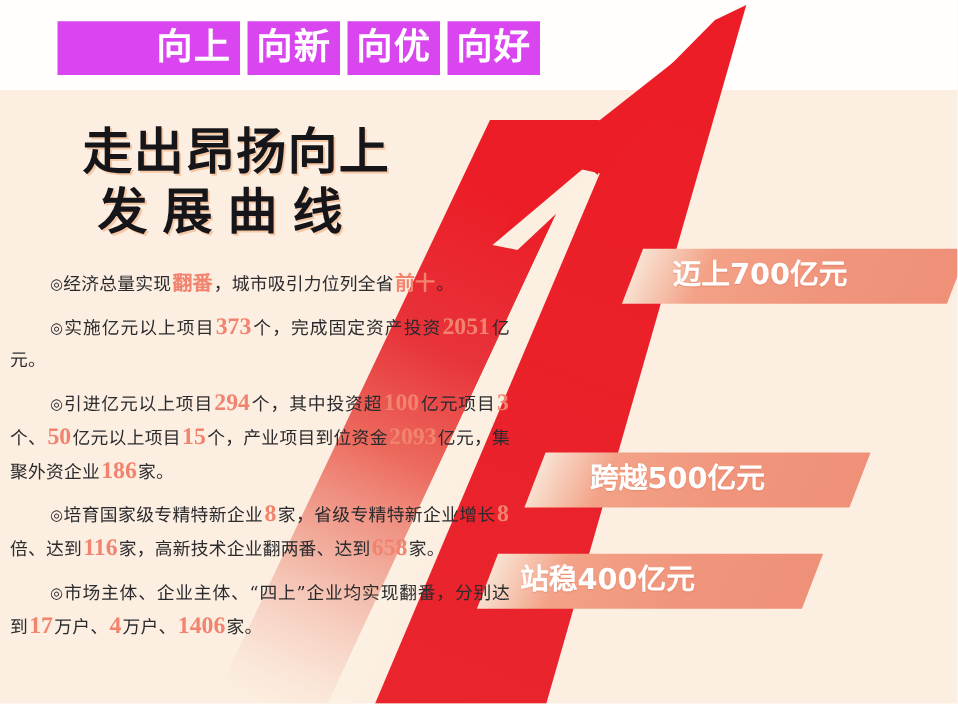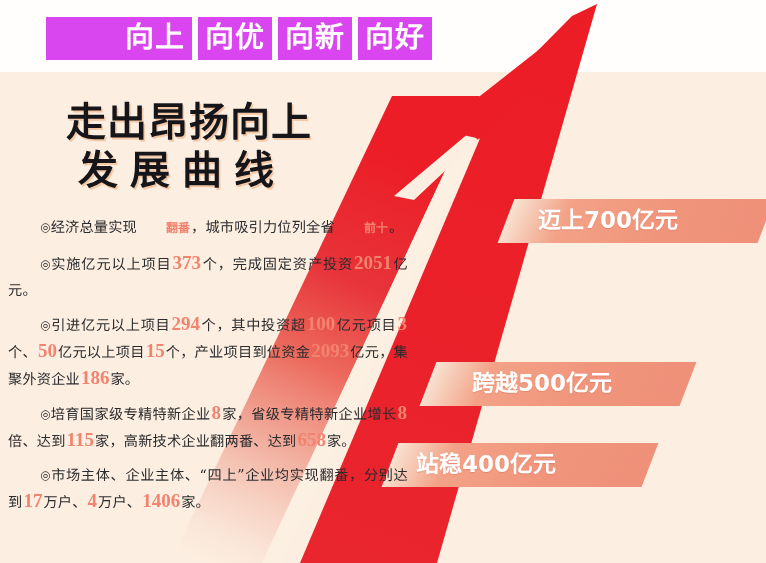--- a/index.html
+++ b/index.html
@@ -64,21 +64,21 @@
   .bullet:last-child{margin-bottom:0;}
   .bullet .mark{font-size:12px;vertical-align:1px;}
   .hl{
     color:#f2836f;
     font-family:"Liberation Serif","DejaVu Serif",serif;
     font-weight:700;
     font-size:19px;
     letter-spacing:0;
     padding:0 1px;
   }
-  .hl.cjk{font-family:Liberation Mono, monospace;font-size:12px;margin-left:28px;}
+  .hl.cjk{font-family:Liberation Mono, monospace;font-size:16px;}
 
   
   .arrow-wrap{position:absolute;left:0;top:0;width:766px;height:563px;z-index:10;pointer-events:none;}
 
   
   .banner{
     position:absolute;height:44px;z-index:25;
     display:flex;align-items:center;
     box-sizing:border-box;
   }
@@ -144,40 +144,40 @@
       <polygon points="597,4 470,132 478,140 500,96" fill="#ec1d26"></polygon>
       <polygon points="597,4 497,97 463,135 481,139 520,96" fill="#ec1d26"></polygon>
     </svg>
   </div>
 
   <div class="tag-strip">
       <div class="tag-chip first">
         <span class="glyphs">向上</span>
       </div>
       <div class="tag-chip">
-        <span class="glyphs">向优</span>
+        <span class="glyphs">向新</span>
       </div>
       <div class="tag-chip">
-        <span class="glyphs">向新</span>
+        <span class="glyphs">向优</span>
       </div>
       <div class="tag-chip">
         <span class="glyphs">向好</span>
       </div>
     </div>
 
   <div class="headline">
     <div class="l1">走出昂扬向上</div>
     <div class="l2">发展曲线</div>
   </div>
 
   <div class="bullets">
       <p class="bullet"><span class="mark">◎</span><span>经济总量实现</span><span class="hl cjk">翻番</span><span>，城市吸引力位列全省</span><span class="hl cjk">前十</span><span>。</span></p>
       <p class="bullet"><span class="mark">◎</span><span>实施亿元以上项目</span><span class="hl">373</span><span>个，完成固定资产投资</span><span class="hl">2051</span><span>亿元。</span></p>
       <p class="bullet"><span class="mark">◎</span><span>引进亿元以上项目</span><span class="hl">294</span><span>个，其中投资超</span><span class="hl">100</span><span>亿元项目</span><span class="hl">3</span><span>个、</span><span class="hl">50</span><span>亿元以上项目</span><span class="hl">15</span><span>个，产业项目到位资金</span><span class="hl">2093</span><span>亿元，集聚外资企业</span><span class="hl">186</span><span>家。</span></p>
-      <p class="bullet"><span class="mark">◎</span><span>培育国家级专精特新企业</span><span class="hl">8</span><span>家，省级专精特新企业增长</span><span class="hl">8</span><span>倍、达到</span><span class="hl">115</span><span>家，高新技术企业翻两番、达到</span><span class="hl">658</span><span>家。</span></p>
+      <p class="bullet"><span class="mark">◎</span><span>培育国家级专精特新企业</span><span class="hl">8</span><span>家，省级专精特新企业增长</span><span class="hl">8</span><span>倍、达到</span><span class="hl">116</span><span>家，高新技术企业翻两番、达到</span><span class="hl">658</span><span>家。</span></p>
       <p class="bullet"><span class="mark">◎</span><span>市场主体、企业主体、“四上”企业均实现翻番，分别达到</span><span class="hl">17</span><span>万户、</span><span class="hl">4</span><span>万户、</span><span class="hl">1406</span><span>家。</span></p>
     </div>
 
   <div class="banner b0">
     <div class="skew"></div>
     <div class="btext">迈上700亿元</div>
   </div>
   <div class="banner b2">
     <div class="skew"></div>
     <div class="btext">跨越500亿元</div>

